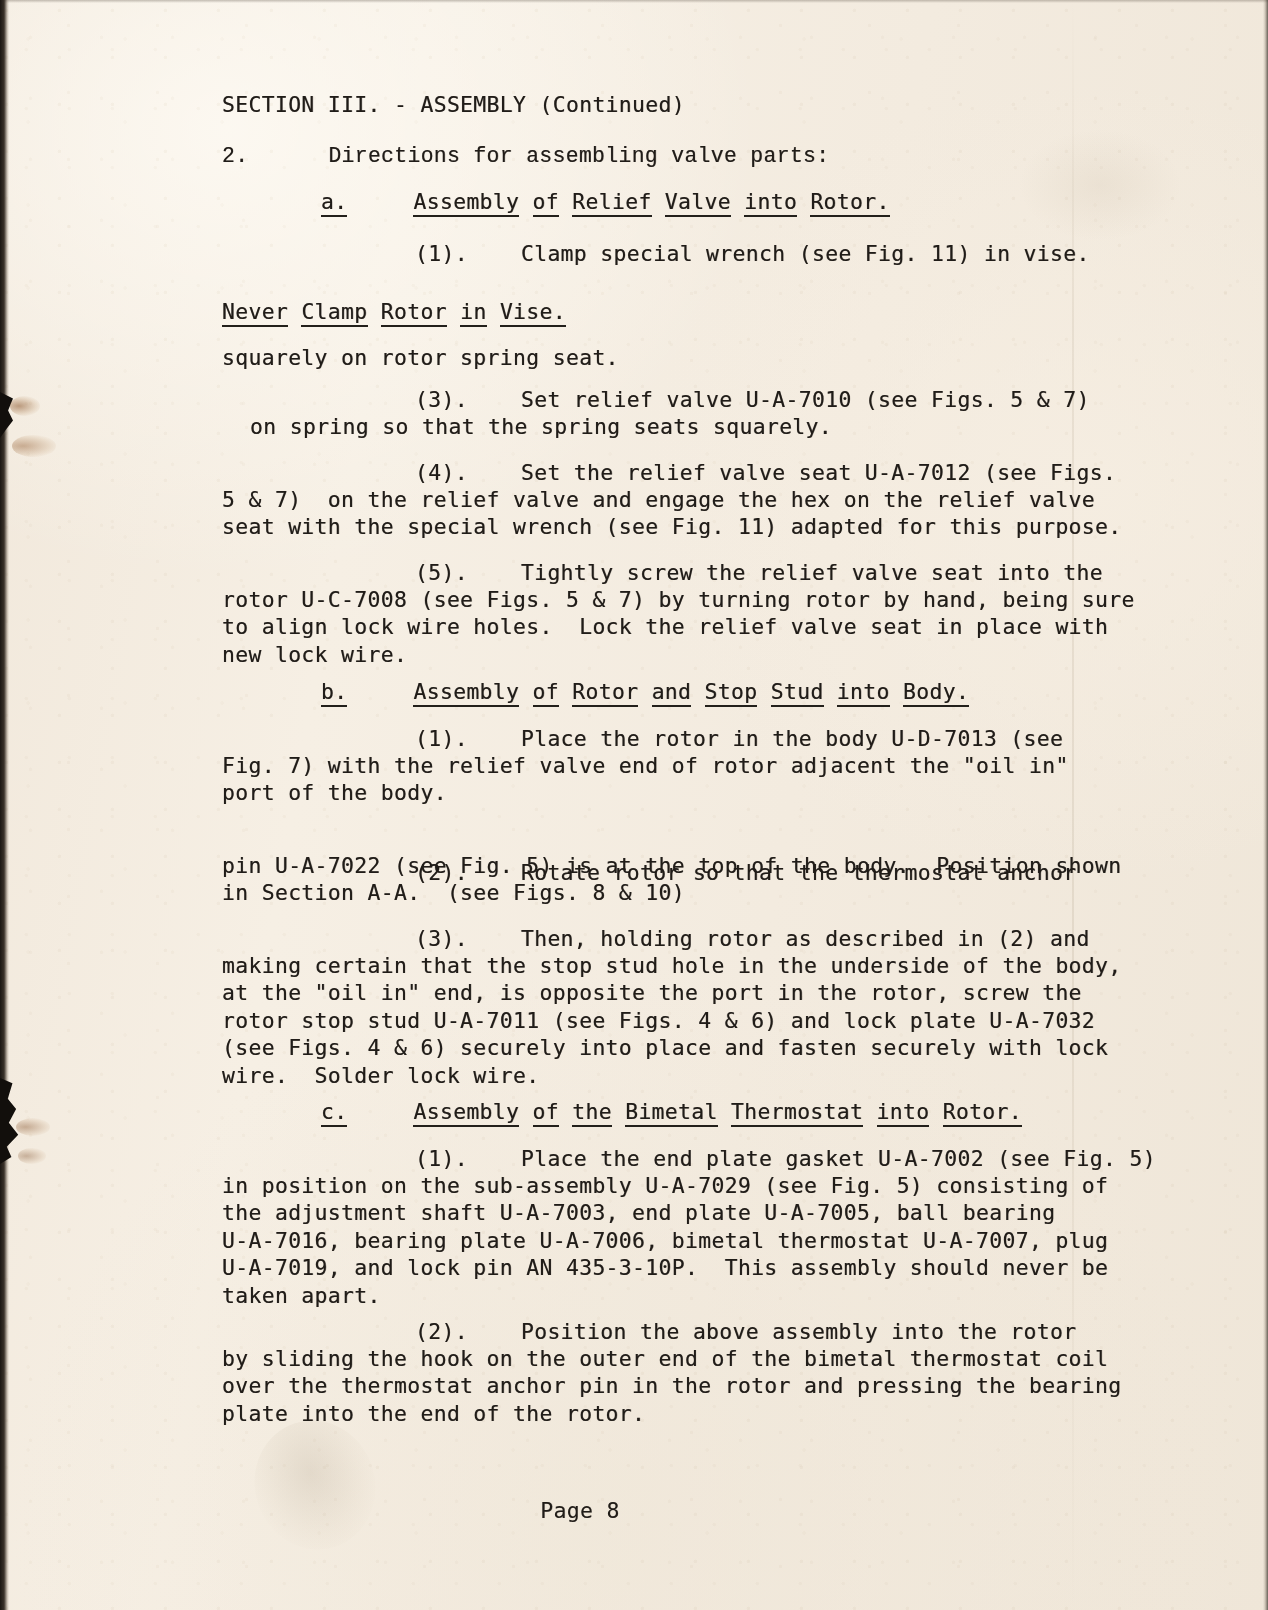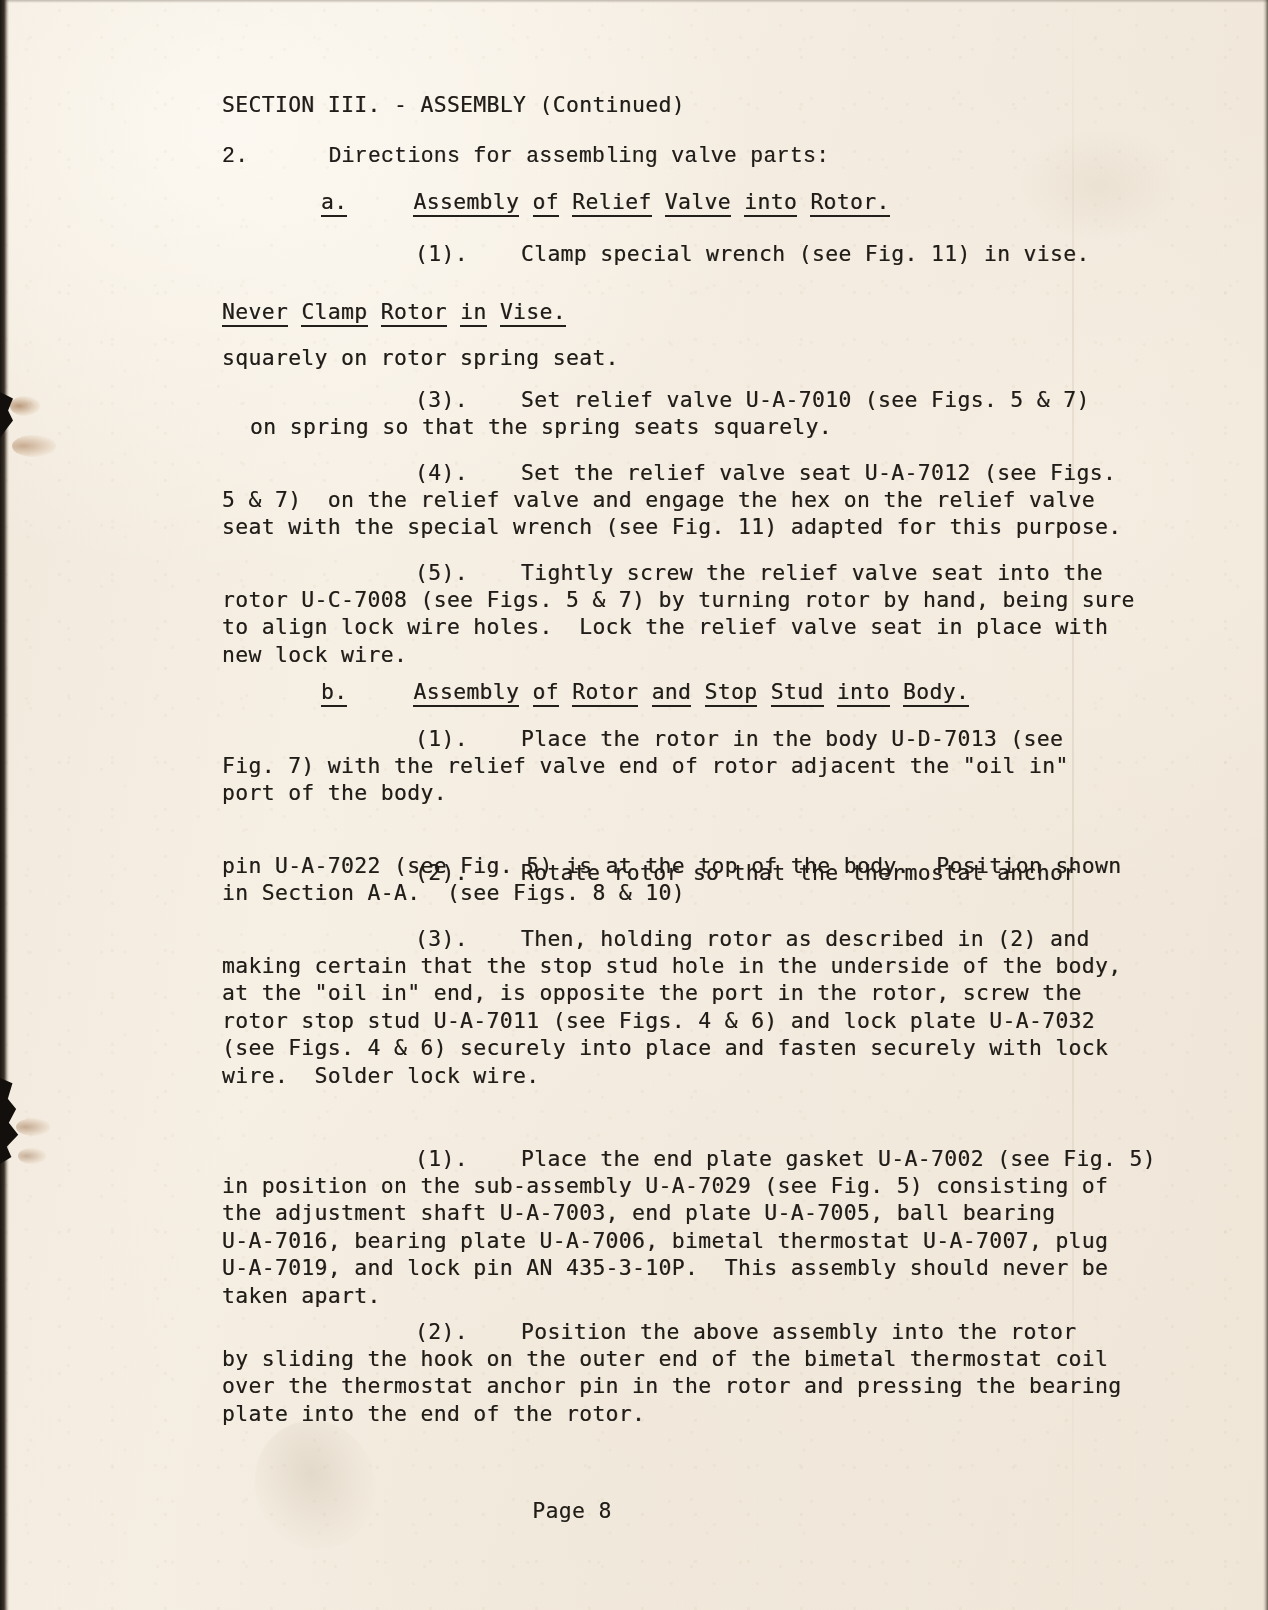--- a/index.html
+++ b/index.html
@@ -141,20 +141,21 @@
     padding-bottom: 1px;
   }
   .footer {
     position: absolute;
     left: 0;
     width: 1144px;
     text-align: center;
     font-size: 21.4px;
     color: #201c18;
     text-shadow: 0.35px 0 0 rgba(32,28,24,0.38);
+    padding-left: 8px;
   }
 </style>
 </head>
 <body>
 
 <div id="page">
   <div class="paper-base"></div>
   <div class="grain"></div>
   <div class="crease" style="left:1072px;"></div>
 
@@ -205,20 +206,21 @@
     <div class="block" style="top:852px;">pin U-A-7022 (see Fig. 5) is at the top of the body.  Position shown
 in Section A-A.  (see Figs. 8 &amp; 10)</div>
 
     <div class="block" style="top:925px;"><span style="display:inline-block;width:193px;"></span><span>(3).</span><span style="display:inline-block;width:53px;"></span><span>Then, holding rotor as described in (2) and</span></div>
     <div class="block" style="top:952px;">making certain that the stop stud hole in the underside of the body,
 at the "oil in" end, is opposite the port in the rotor, screw the
 rotor stop stud U-A-7011 (see Figs. 4 &amp; 6) and lock plate U-A-7032
 (see Figs. 4 &amp; 6) securely into place and fasten securely with lock
 wire.  Solder lock wire.</div>
 
+    <div class="block" style="top:1098px;"><span style="display:inline-block;width:99px;"></span><span class="u">c.</span><span style="display:inline-block;width:66px;"></span><span class="u">Assembly</span> <span class="u">of</span> <span class="u">the</span> <span class="u">Bimetal</span> <span class="u">Thermostat</span> <span class="u">into</span> <span class="u">Rotor.</span></div>
 
     <div class="block" style="top:1145px;"><span style="display:inline-block;width:193px;"></span><span>(1).</span><span style="display:inline-block;width:53px;"></span><span>Place the end plate gasket U-A-7002 (see Fig. 5)</span></div>
     <div class="block" style="top:1172px;">in position on the sub-assembly U-A-7029 (see Fig. 5) consisting of
 the adjustment shaft U-A-7003, end plate U-A-7005, ball bearing
 U-A-7016, bearing plate U-A-7006, bimetal thermostat U-A-7007, plug
 U-A-7019, and lock pin AN 435-3-10P.  This assembly should never be
 taken apart.</div>
 
     <div class="block" style="top:1318px;"><span style="display:inline-block;width:193px;"></span><span>(2).</span><span style="display:inline-block;width:53px;"></span><span>Position the above assembly into the rotor</span></div>
     <div class="block" style="top:1345px;">by sliding the hook on the outer end of the bimetal thermostat coil

